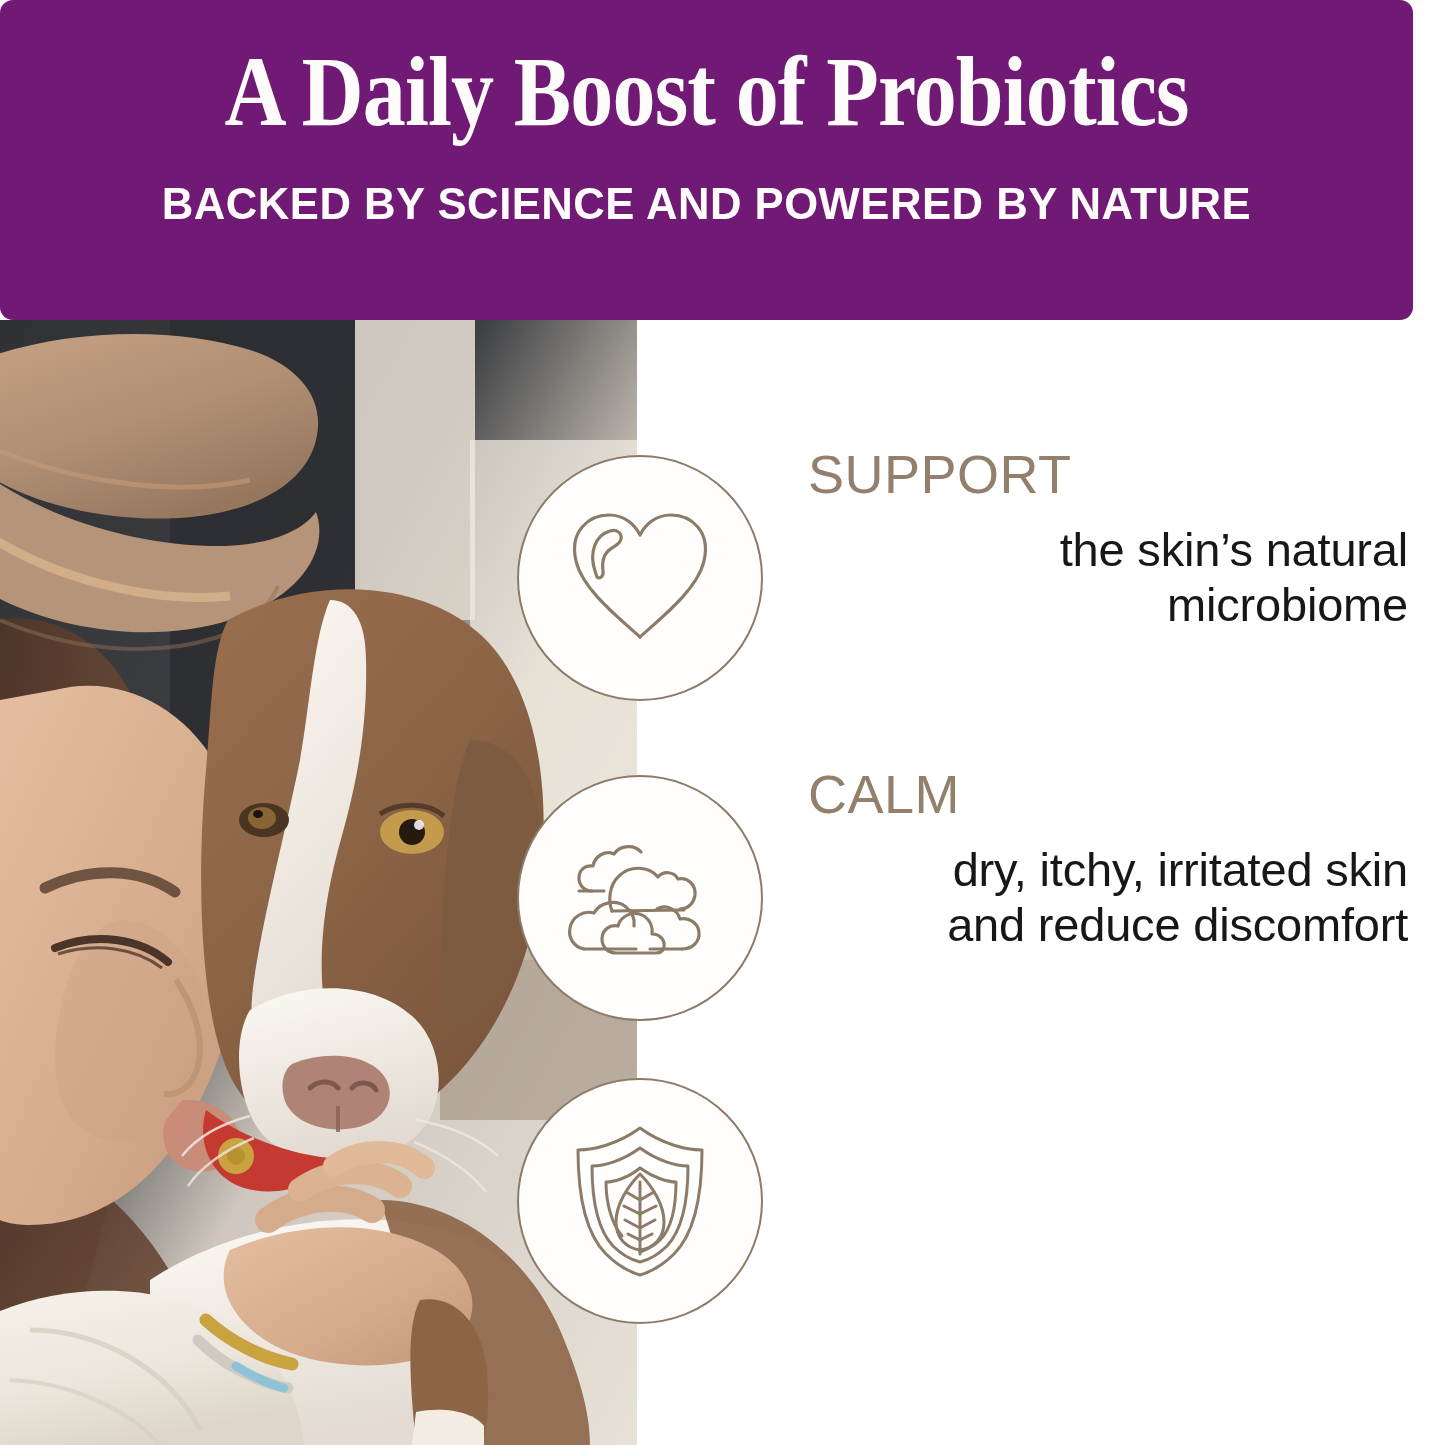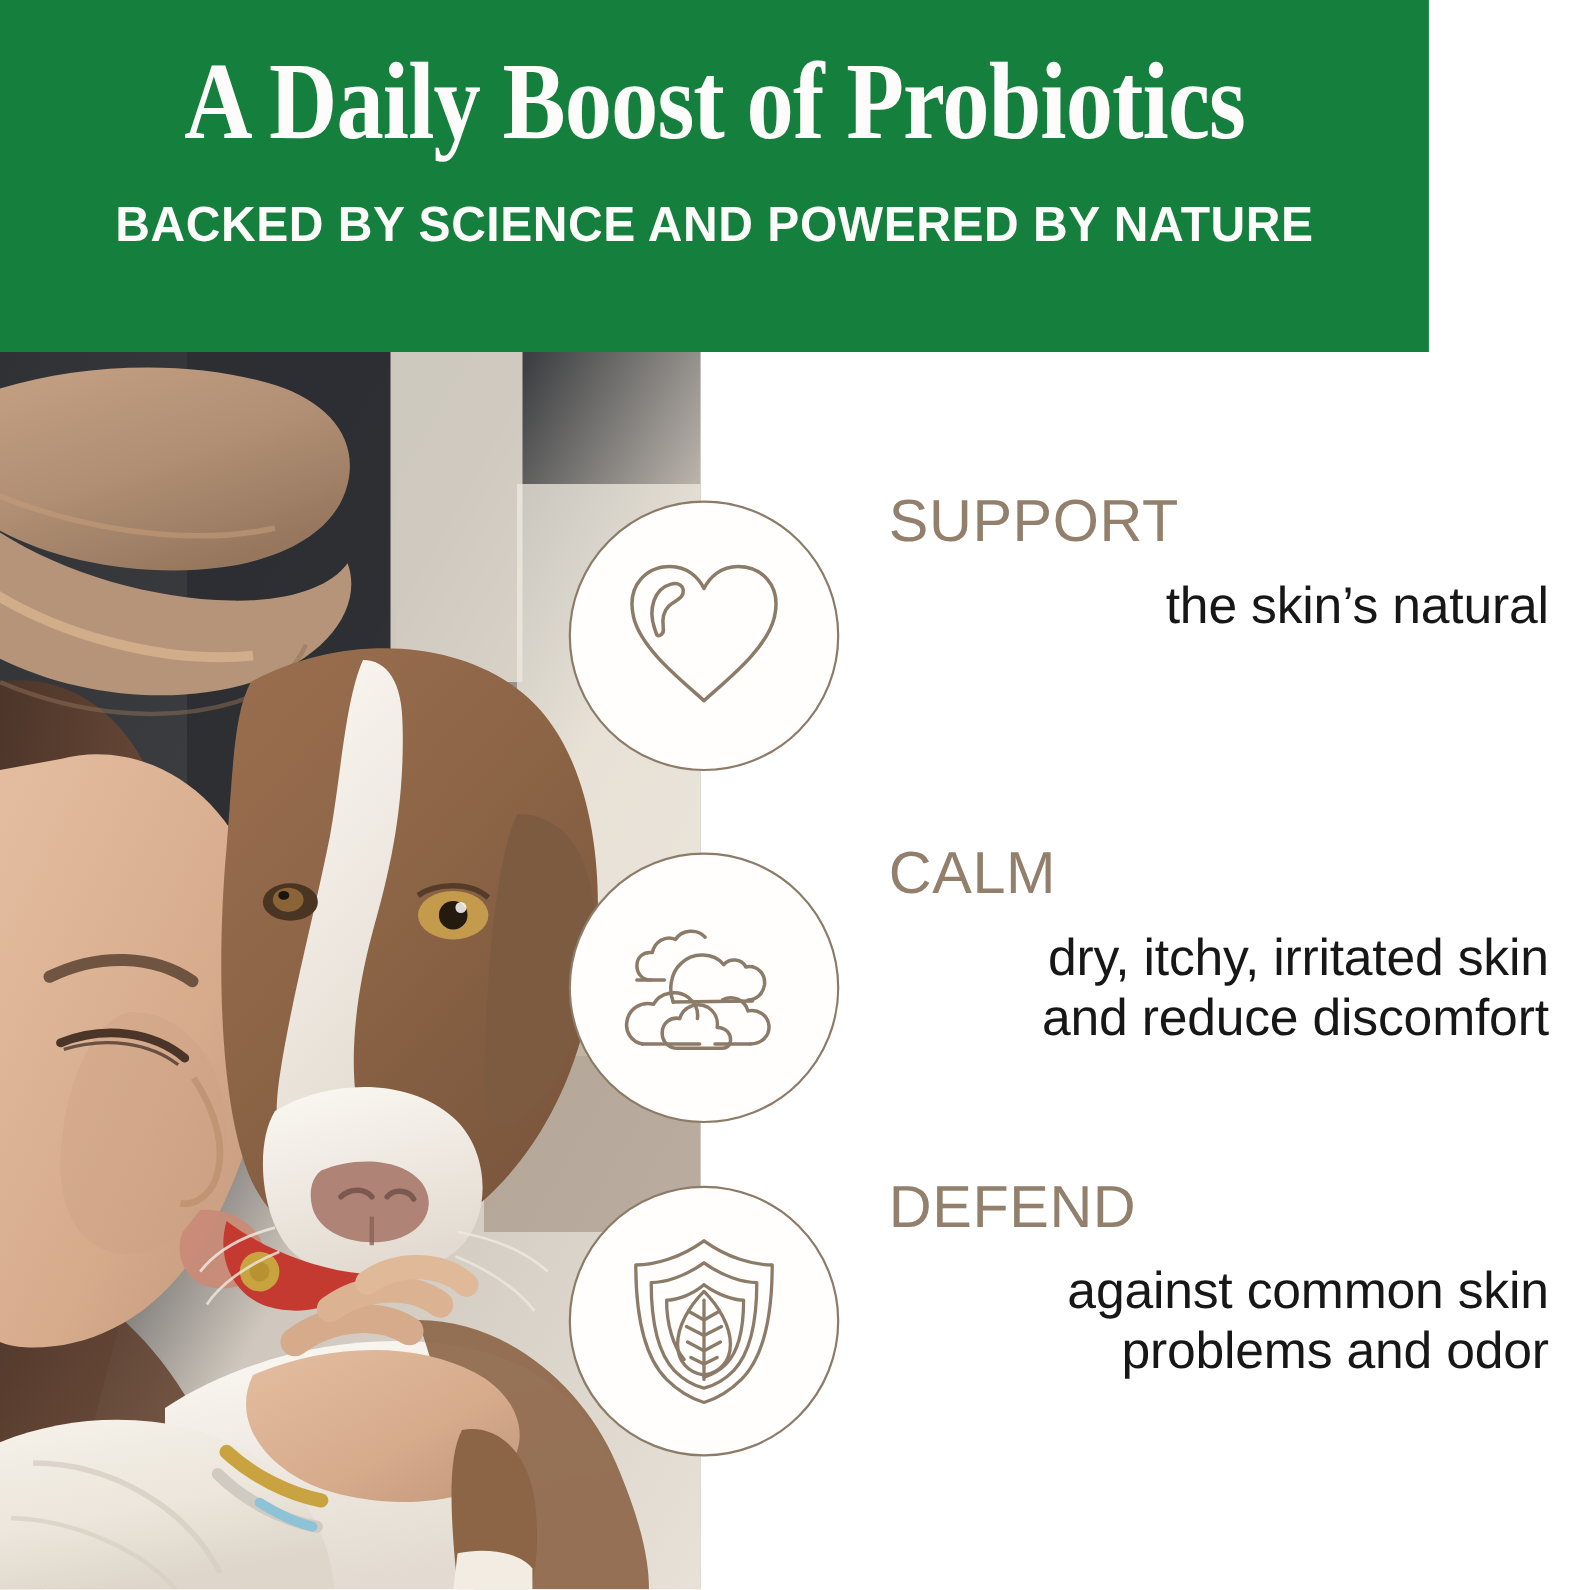--- a/index.html
+++ b/index.html
@@ -6,23 +6,23 @@
   body{
     width:1445px;height:1445px;
     font-family:"Liberation Sans", sans-serif;
     background:#ffffff;
     overflow:hidden;
   }
   .page{position:relative;width:1445px;height:1445px;background:#fff;overflow:hidden;}
 
   
   .header{
-    position:absolute;left:0;top:0;width:1299px;height:320px;
-    background:#15803d;
-    display:flex;flex-direction:column;align-items:center;justify-content:flex-start;
+    position:absolute;left:0;top:0;width:1413px;height:320px;
+    background:#701a75;
+    display:flex;flex-direction:column;align-items:center;justify-content:flex-start;border-radius:13px;
   }
   .header-title{
     margin-top:42px;
     font-family:"Liberation Serif", serif;
     font-weight:700;
     font-size:100px;
     line-height:1.0;
     letter-spacing:-1px;
     color:#fdfcfa;
     transform:scaleX(0.86);
@@ -228,20 +228,21 @@
       <div class="circle">
         <svg width="150" height="138" viewBox="0 0 150 138" xmlns="http://www.w3.org/2000/svg">
           <path d="M75 128 C58 112 18 82 11 52 C4 22 24 6 44 6 C60 6 70 16 75 26 C80 16 90 6 106 6 C126 6 146 22 139 52 C132 82 92 112 75 128 Z" fill="none" stroke="#8c7b68" stroke-width="3.2" stroke-linejoin="round"></path>
           <path d="M30 62 C24 44 30 26 45 22 C52 20 57 24 56 30 C55 36 48 37 43 42 C38 47 37 55 38 62 C39 68 34 70 32 68 Z" fill="none" stroke="#8c7b68" stroke-width="3.2" stroke-linejoin="round"></path>
         </svg>
       </div>
       <div class="btext">
         <div class="bhead">SUPPORT</div>
         <div class="bbody">
           <span class="ln">the skin’s natural</span>
+          <span class="ln">microbiome</span>
         </div>
       </div>
     </div>
 
     <div class="benefit b2">
       <div class="circle">
         <svg width="152" height="130" viewBox="0 0 152 130" xmlns="http://www.w3.org/2000/svg">
           <g fill="none" stroke="#8c7b68" stroke-width="3.2" stroke-linejoin="round" stroke-linecap="round">
 
             <path d="M28 58 C20 58 15 52 15 45 C15 37 21 32 29 33 C31 23 41 17 50 21 C56 12 70 11 77 19"></path>
@@ -287,23 +288,16 @@
               <path d="M70 78 L84 70"></path>
             <path d="M70 92 L54 84"></path>
               <path d="M70 92 L86 84"></path>
             <path d="M70 106 L55 98"></path>
               <path d="M70 106 L85 98"></path>
             <path d="M70 118 L58 112"></path>
               <path d="M70 118 L82 112"></path>
           </g>
         </svg>
       </div>
-      <div class="btext">
-        <div class="bhead">DEFEND</div>
-        <div class="bbody">
-          <span class="ln">against common skin</span>
-          <span class="ln">problems and odor</span>
-        </div>
-      </div>
     </div>
 
   </div>
 </div>
 
 </body></html>

